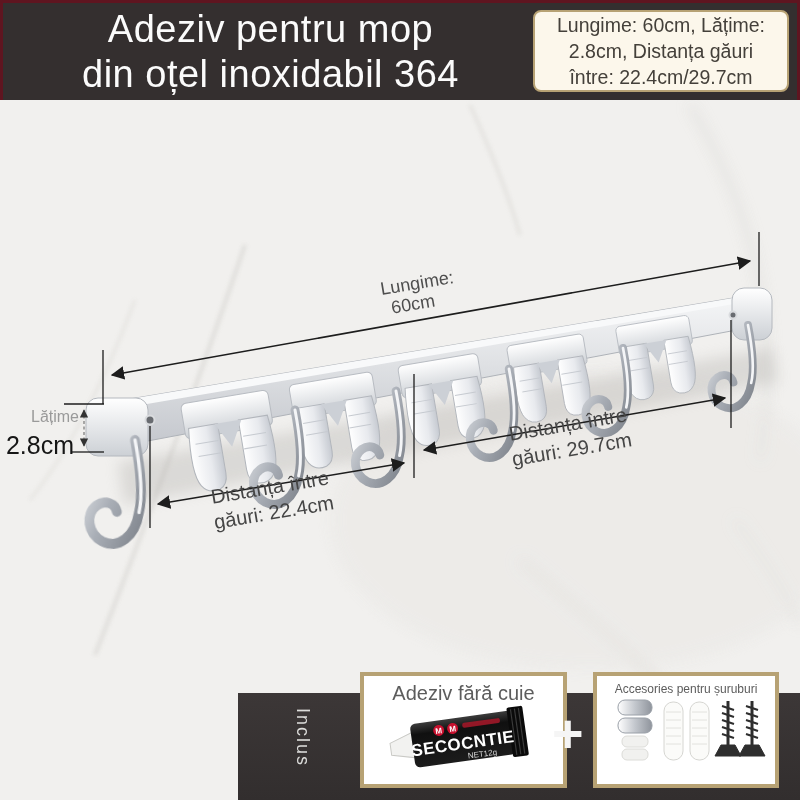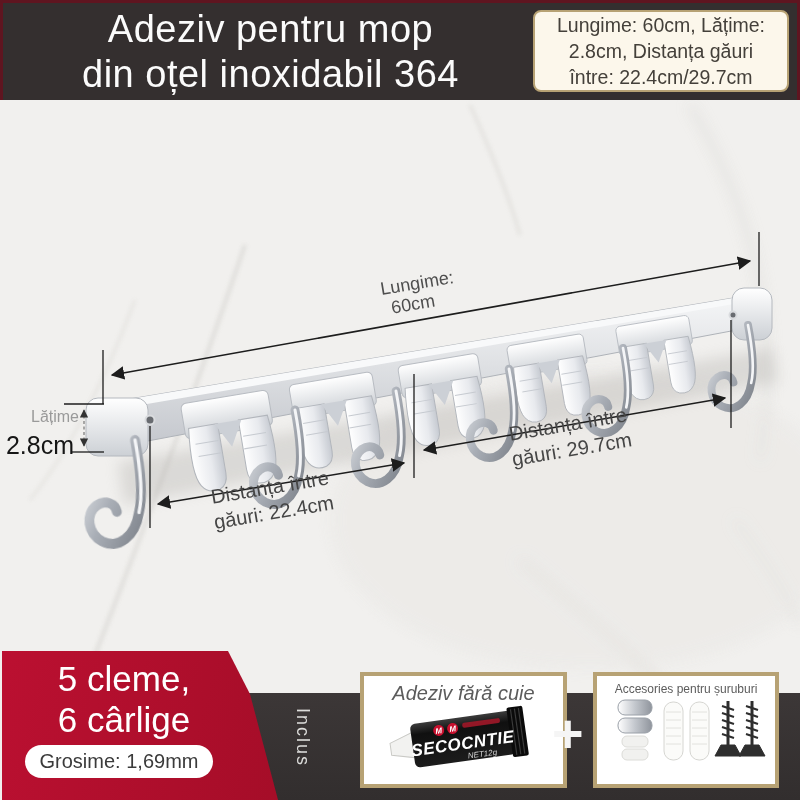--- a/index.html
+++ b/index.html
@@ -55,21 +55,21 @@
   }
   .inclus{
     position:absolute;left:292px;top:708px;height:84px;z-index:4;
     writing-mode:vertical-rl;color:#dcdcda;font-size:18px;letter-spacing:2px;
   }
   .white-box{
     position:absolute;top:672px;height:116px;box-sizing:border-box;z-index:4;
     background:#fff;border:4px solid var(--gold_border,#b7a274);
     display:flex;flex-direction:column;align-items:center;
   }
-  .white-box.adhesive{left:360px;width:207px;font-style:italic;}
+  .white-box.adhesive{left:360px;width:207px;}
   .white-box.accessories{left:593px;width:186px;}
   .box-title{color:#5c5c5c;font-size:20px;margin-top:6px;white-space:nowrap;}
   .white-box.accessories .box-title{font-size:12px;}
   .plus-sign{
     position:absolute;left:552px;top:706px;z-index:4;color:#f5f5f5;
     font-size:54px;font-weight:bold;line-height:54px;
   }
   .tube-wrap{margin-top:4px;transform:rotate(-8deg);}
 </style>
 </head>
@@ -201,29 +201,20 @@
     </div>
     <div class="spec-box">
       <div>Lungime: 60cm, Lățime:</div>
       <div>2.8cm, Distanța găuri</div>
       <div>între: 22.4cm/29.7cm</div>
     </div>
   </div>
 
   <div class="bottom-panel"></div>
 
-  <div class="red-badge">
-    <div class="badge-text">
-      <div>5 cleme,</div>
-      <div>6 cârlige</div>
-    </div>
-    <div class="thickness-pill">
-      <span>Grosime: 1,69mm</span>
-    </div>
-  </div>
 
   <div class="inclus">Inclus</div>
 
   <div class="white-box adhesive">
     <div class="box-title">Adeziv fără cuie</div>
     <div class="tube-wrap">
       <svg width="160" height="58" viewBox="0 0 160 58">
         <defs>
           <linearGradient id="tubeG" x1="0" y1="0" x2="0" y2="1">
             <stop offset="0" stop-color="#3c3c3c"></stop>

